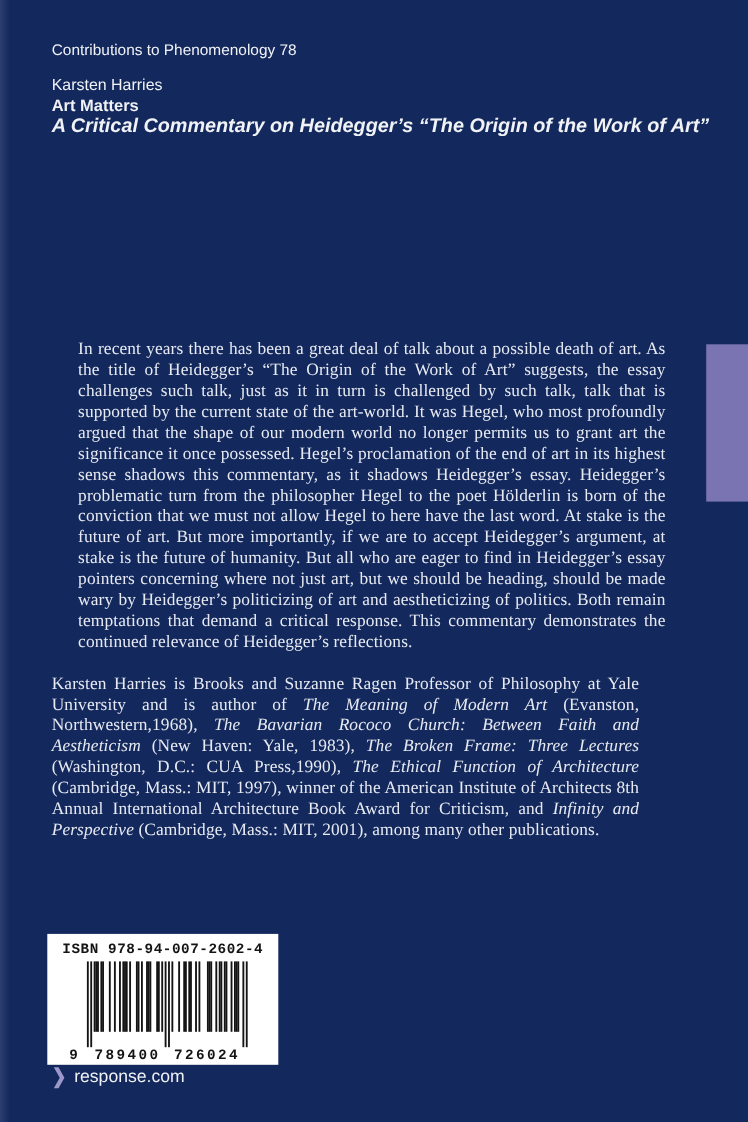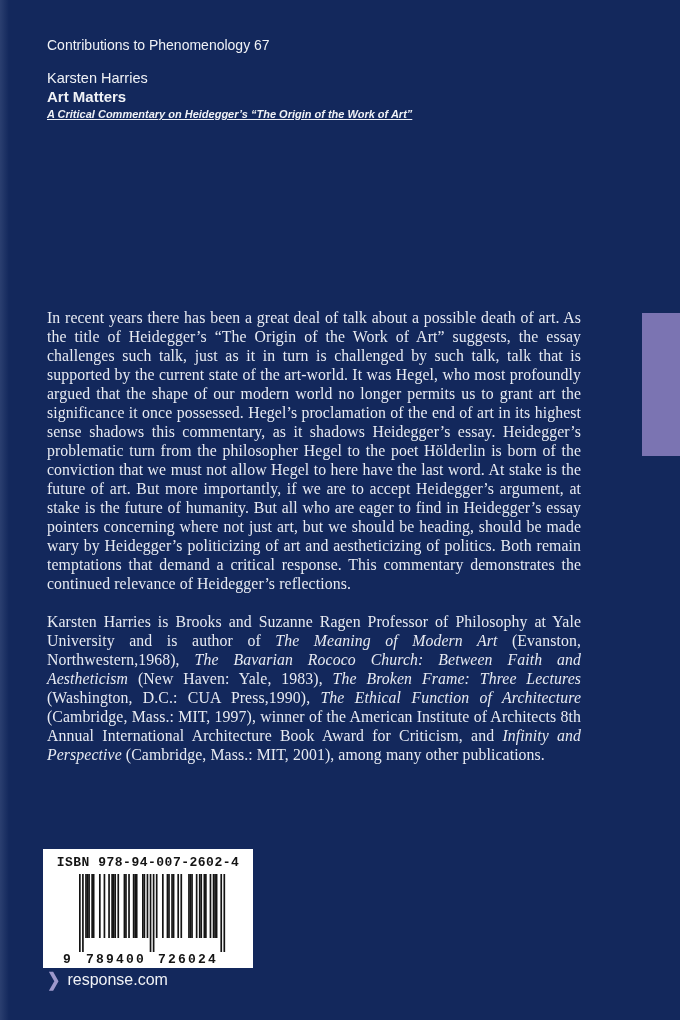--- a/index.html
+++ b/index.html
@@ -31,35 +31,35 @@
   .author{
     position:absolute;left:47px;top:70px;
     font-size:14.5px;line-height:17px;color:var(--cover-text);
   }
   .title{
     position:absolute;left:47px;top:88px;
     font-size:15px;line-height:17px;font-weight:700;color:var(--cover-text);
   }
   .subtitle{
     position:absolute;left:47px;top:106px;
-    font-size:11px;line-height:16px;font-weight:700;font-style:italic;color:var(--cover-text);text-decoration:underline;
+    font-size:18px;line-height:16px;font-weight:700;font-style:italic;color:var(--cover-text);
   }
   .spine-tab{
     position:absolute;left:642px;top:313px;width:38px;height:143px;
     background:var(--spine-tab);
   }
   .blurb,.bio{
     position:absolute;left:47px;width:534px;
     font-family:"Liberation Serif",serif;
     font-size:15.8px;line-height:19px;
     color:var(--serif-text);
     text-align:justify;
     letter-spacing:.1px;
   }
-  .blurb{top:308px;}
+  .blurb{top:308px;margin-left:24px;}
   .bio{top:612px;}
   .barcode-box{
     position:absolute;left:43px;top:849px;width:195px;height:119px;
     background:var(--barcode-bg);
     padding-left:15px;
   }
   .isbn-label{
     position:absolute;left:0;top:6px;width:100%;
     text-align:center;
     font-family:"Liberation Mono",monospace;
@@ -83,21 +83,21 @@
   .footer .url{
     color:var(--cover-text);
     font-size:16px;line-height:20px;
   }
 </style>
 </head>
 <body>
 
 <div class="cover">
 
-  <div class="series">Contributions to Phenomenology 67</div>
+  <div class="series">Contributions to Phenomenology 78</div>
   <div class="author">Karsten Harries</div>
   <div class="title">Art Matters</div>
   <div class="subtitle">A Critical Commentary on Heidegger’s “The Origin of the Work of Art”</div>
 
   <div class="spine-tab"></div>
 
   <div class="blurb">In recent years there has been a great deal of talk about a possible death of art. As the title of Heidegger’s “The Origin of the Work of Art” suggests, the essay challenges such talk, just as it in turn is challenged by such talk, talk that is supported by the current state of the art-world. It was Hegel, who most profoundly argued that the shape of our modern world no longer permits us to grant art the significance it once possessed. Hegel’s proclamation of the end of art in its highest sense shadows this commentary, as it shadows Heidegger’s essay. Heidegger’s problematic turn from the philosopher Hegel to the poet Hölderlin is born of the conviction that we must not allow Hegel to here have the last word. At stake is the future of art. But more importantly, if we are to accept Heidegger’s argument, at stake is the future of humanity. But all who are eager to find in Heidegger’s essay pointers concerning where not just art, but we should be heading, should be made wary by Heidegger’s politicizing of art and aestheticizing of politics. Both remain temptations that demand a critical response. This commentary demonstrates the continued relevance of Heidegger’s reflections.</div>
 
   <div class="bio"><span>Karsten Harries is Brooks and Suzanne Ragen Professor of Philosophy at Yale University and is author of </span><i>The Meaning of Modern Art</i><span> (Evanston, Northwestern,1968), </span><i>The Bavarian Rococo Church: Between Faith and Aestheticism</i><span> (New Haven: Yale, 1983), </span><i>The Broken Frame: Three Lectures</i><span> (Washington, D.C.: CUA Press,1990), </span><i>The Ethical Function of Architecture</i><span> (Cambridge, Mass.: MIT, 1997), winner of the American Institute of Architects 8th Annual International Architecture Book Award for Criticism, and </span><i>Infinity and Perspective</i><span> (Cambridge, Mass.: MIT, 2001), among many other publications.</span></div>
 

